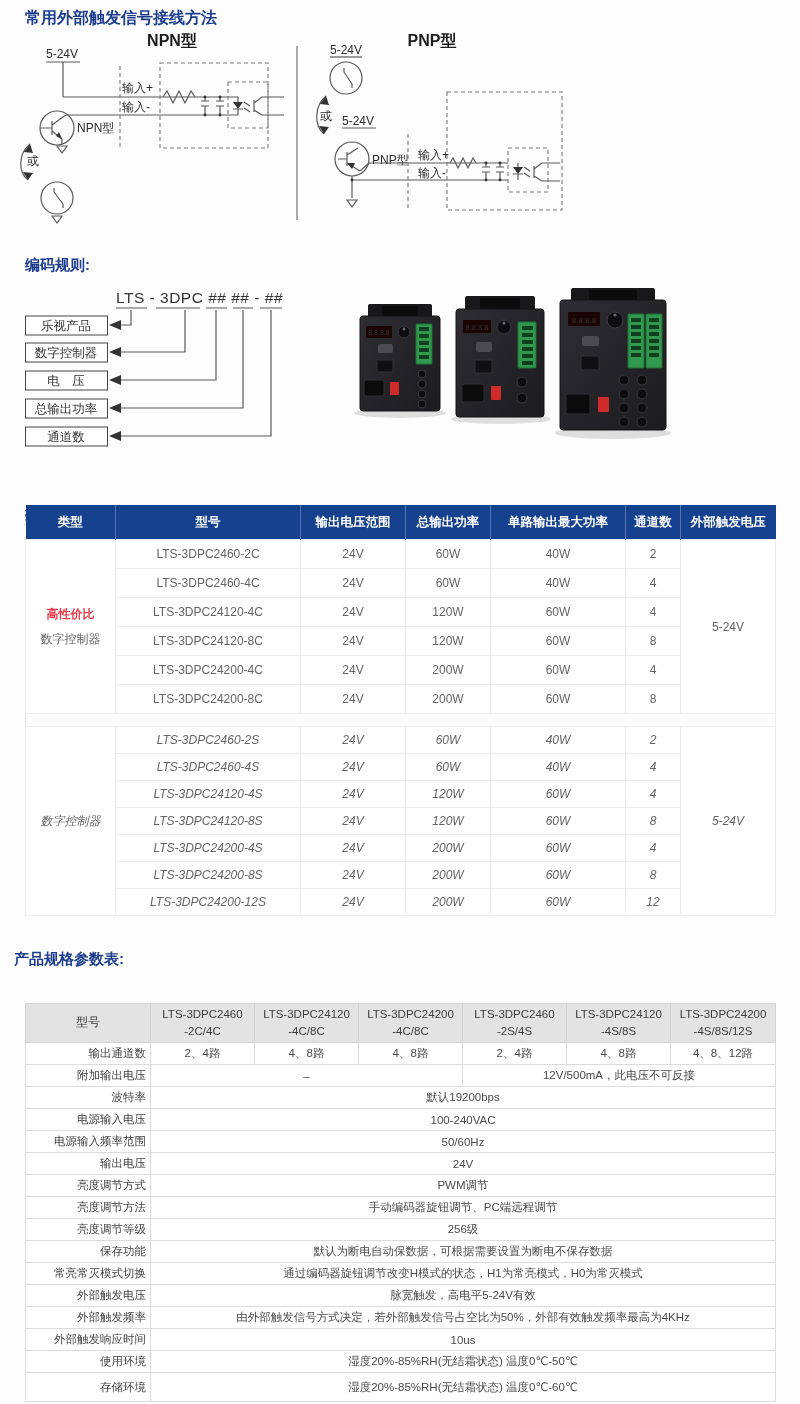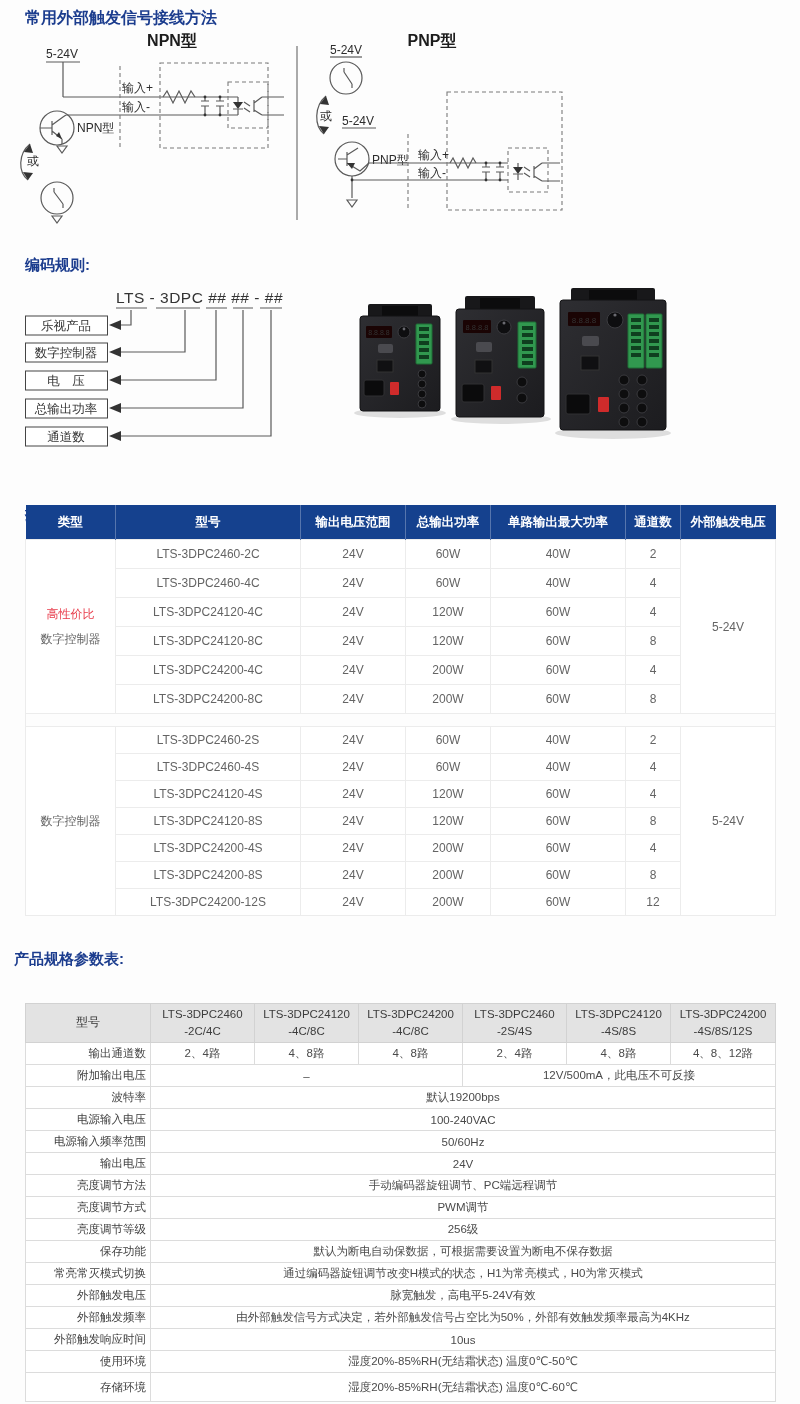--- a/index.html
+++ b/index.html
@@ -29,24 +29,24 @@
   .ctrl-table thead th {
     background:var(--header-blue,#15418e); color:#fff; font-size:12.5px; font-weight:bold;
     height:34px; border-right:1px solid rgba(255,255,255,.28); padding:0 2px;
   }
   .ctrl-table thead th:last-child { border-right:none; }
   .ctrl-table tbody td {
     background:#fff; border:1px solid #ececec; text-align:center;
     font-size:12px; color:#646464; padding:0 2px;
   }
   .ctrl-table tr.g0 td { height:28px; }
-  .ctrl-table tr.g1 td { height:26px; }
+  .ctrl-table tr.g1 td { height:26px;font-style:italic; }
   .ctrl-table .gap-row td { height:12px; background:#fdfdfd; border-left:1px solid #ececec; border-right:1px solid #ececec; }
   .type-cell div { line-height:1.2; }
-  .type-red { color:var(--highlight-red,#e83b4a); font-weight:normal; margin-bottom:10px; }
+  .type-red { color:var(--highlight-red,#e83b4a); font-weight:bold; margin-bottom:10px; }
   .type-cell { color:#4a4a4a; }
 
   
   .spec-table { position:absolute; left:25px; top:1003px; width:750px; }
   .spec-table th {
     background:#e3e3e3; color:#3c3c3c; font-size:11.5px; font-weight:normal;
     height:38px; border:1px solid #d2d2d2; white-space:pre-line; line-height:1.45; padding:0 2px;
   }
   .spec-table th.spec-label-h { font-size:12px; color:#333; }
   .spec-table td {
@@ -464,26 +464,26 @@
         </tr>
         <tr>
           <td class="spec-label">电源输入频率范围</td>
           <td colspan="6">50/60Hz</td>
         </tr>
         <tr>
           <td class="spec-label">输出电压</td>
           <td colspan="6">24V</td>
         </tr>
         <tr>
+          <td class="spec-label">亮度调节方式</td>
+          <td colspan="6">PWM调节</td>
+        </tr>
+        <tr>
           <td class="spec-label">亮度调节方法</td>
           <td colspan="6">手动编码器旋钮调节、PC端远程调节</td>
-        </tr>
-        <tr>
-          <td class="spec-label">亮度调节方式</td>
-          <td colspan="6">PWM调节</td>
         </tr>
         <tr>
           <td class="spec-label">亮度调节等级</td>
           <td colspan="6">256级</td>
         </tr>
         <tr>
           <td class="spec-label">保存功能</td>
           <td colspan="6">默认为断电自动保数据，可根据需要设置为断电不保存数据</td>
         </tr>
         <tr>

